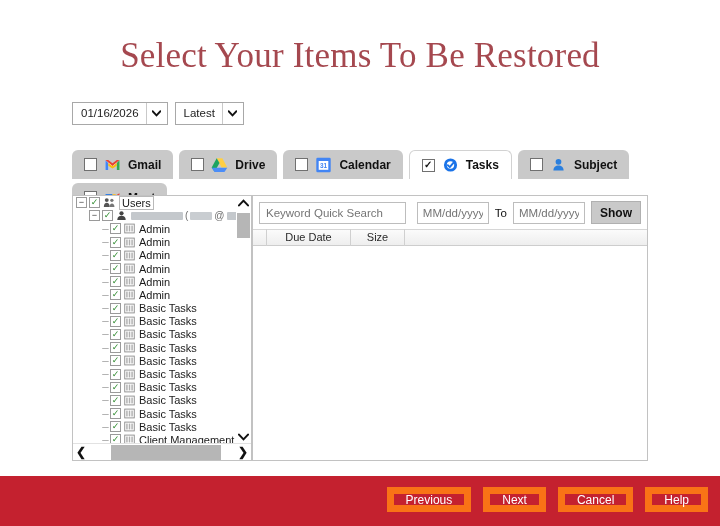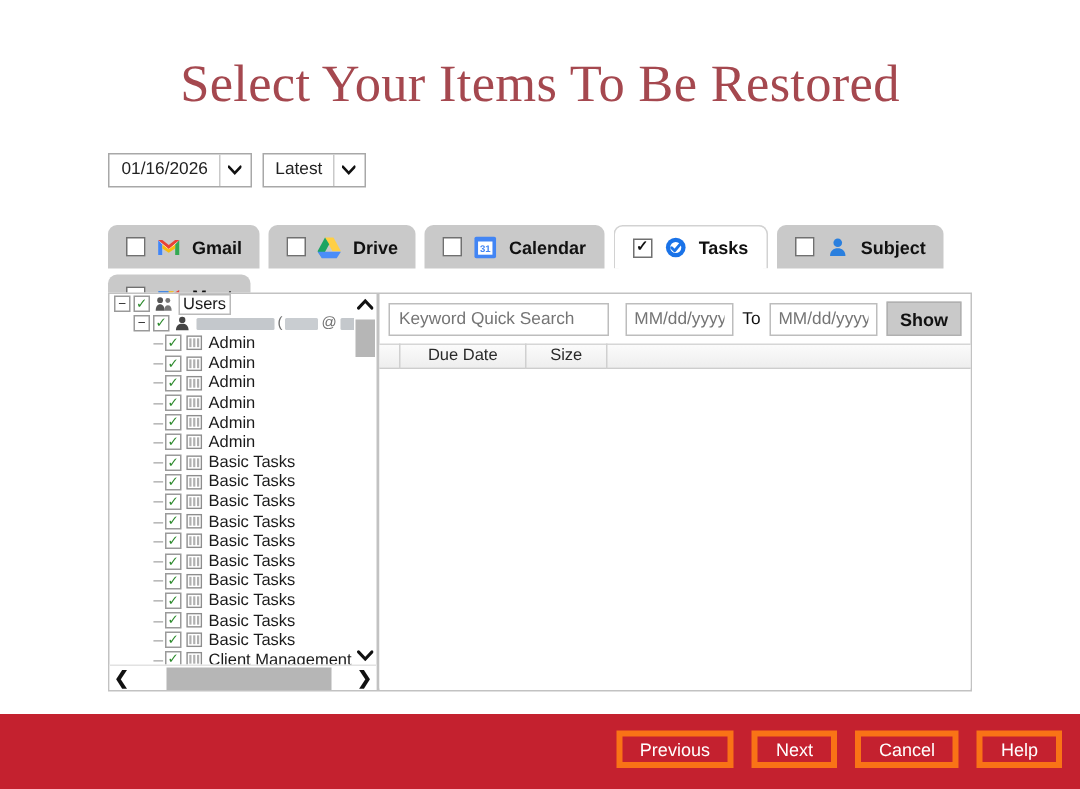--- a/index.html
+++ b/index.html
@@ -126,21 +126,21 @@
   .rows-area { height: 213px; background: #fff; }
 
   
   .footer {
     position: absolute; left: 0; bottom: 0; width: 720px; height: 50px;
     background: #c4212f;
   }
   .footer-btns { position: absolute; right: 12px; top: 11px; display: flex; gap: 12px; }
   .fbtn {
     min-width: 55px; height: 25px; padding: 0 12px;
-    background: transparent; border: 4px solid #f97316; color: #ffffff;
+    background: transparent; border: 7px solid #f97316; color: #ffffff;
     font-size: 12px; font-family: inherit; cursor: pointer;
     display: flex; align-items: center; justify-content: center;
   }
 </style>
 </head>
 <body>
 
 <div class="page">
 
   <div class="title">Select Your Items To Be Restored</div>

